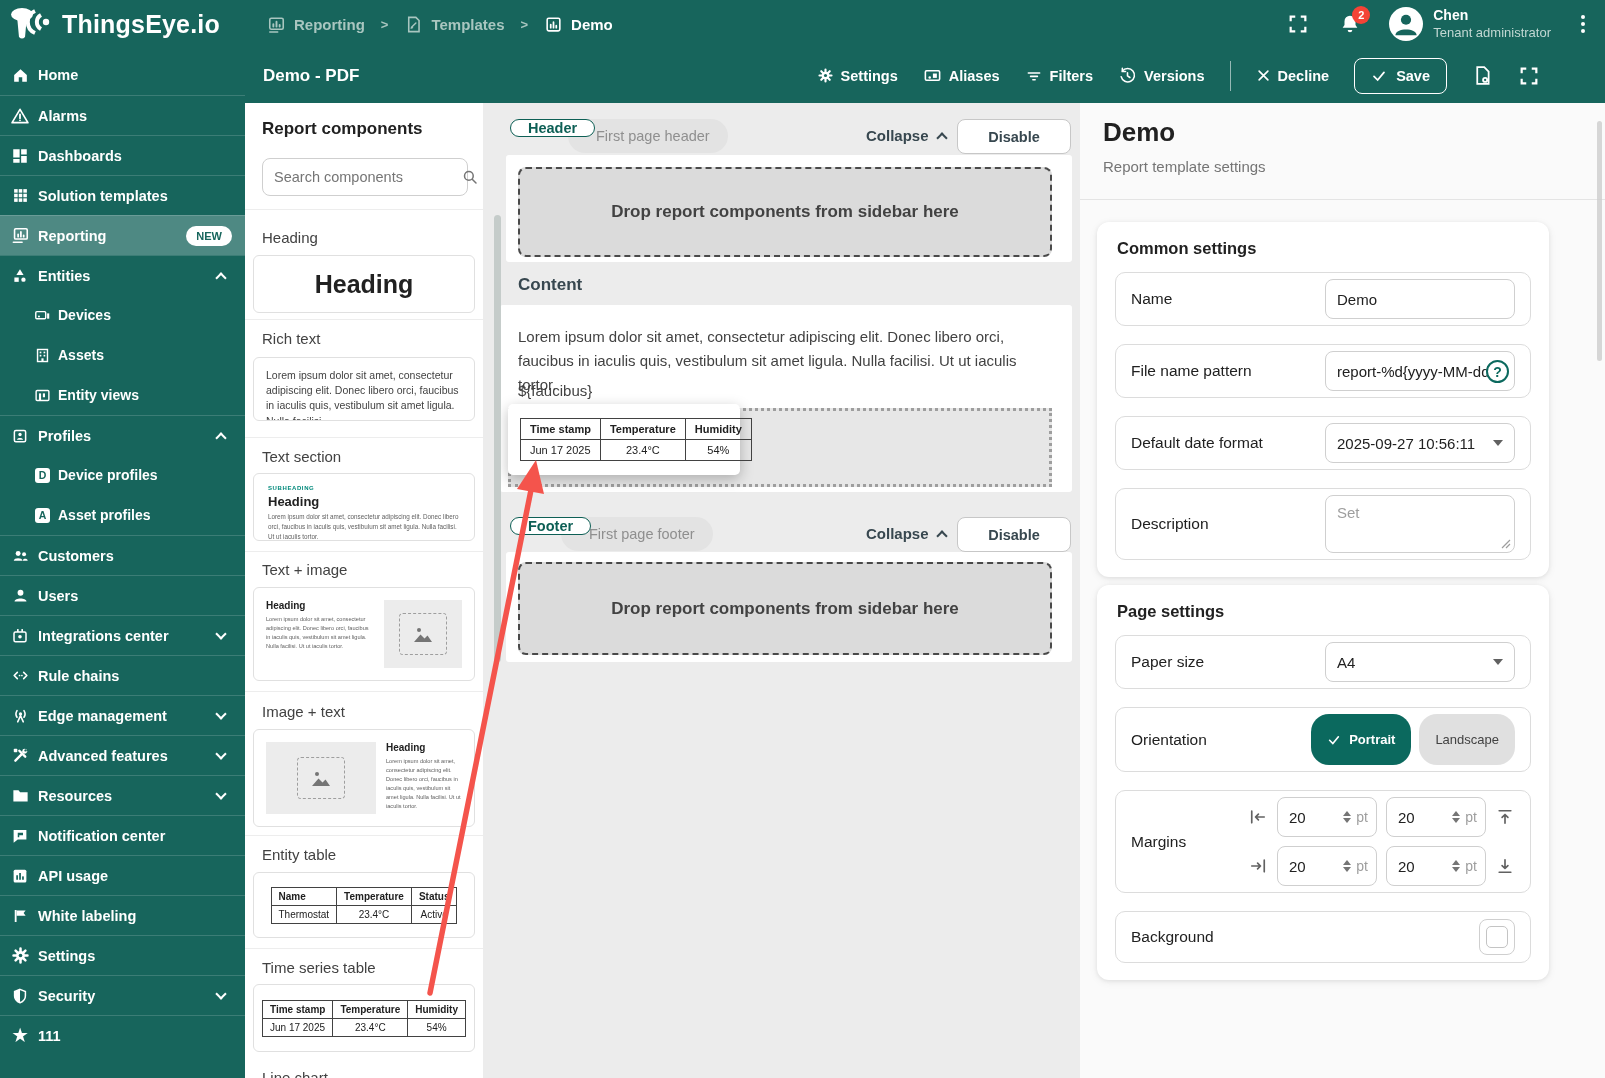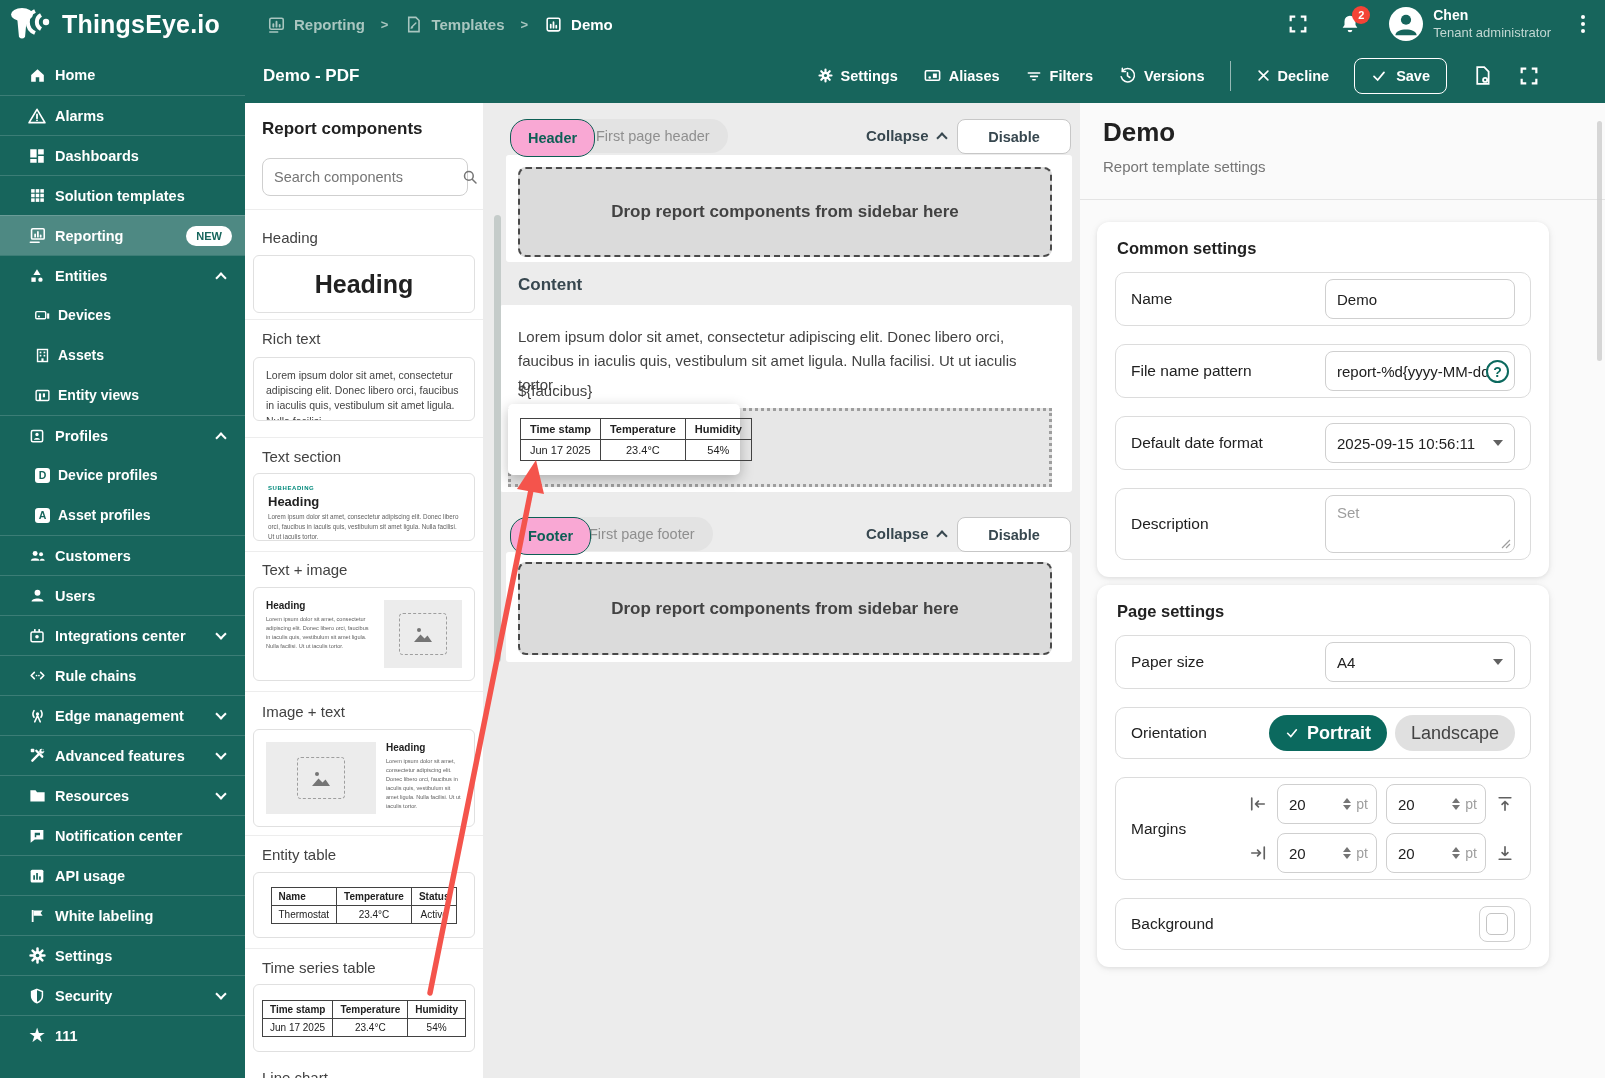--- a/index.html
+++ b/index.html
@@ -36,21 +36,21 @@
   .page-title{position:absolute;left:18px;top:18px;font-size:17px;font-weight:bold}
   .toolgroup{position:absolute;right:65px;top:0;height:55px;display:flex;align-items:center;gap:25px}
   .tool-btn{display:flex;align-items:center;gap:7px;font-size:14.5px;font-weight:bold;cursor:pointer;white-space:nowrap}
   .tool-sep{width:1px;height:30px;background:rgba(255,255,255,.55)}
   .save-btn{border:1px solid #fff;border-radius:8px;height:36px;padding:0 16px;display:flex;
             align-items:center;gap:9px;font-weight:bold;font-size:14.5px;cursor:pointer}
 
   
   .sidebar{position:absolute;left:0;top:48px;width:245px;bottom:0;background:#17655c;
            padding-top:7px;z-index:28;overflow:hidden}
-  .nav-item{height:40px;display:flex;align-items:center;color:#fff;padding-left:27px;position:relative;
+  .nav-item{height:40px;display:flex;align-items:center;color:#fff;padding-left:10px;position:relative;
             font-size:14.5px;font-weight:bold;cursor:pointer}
   .nav-item.bt{border-top:1px solid rgba(255,255,255,.16)}
   .nav-item.sub{padding-left:34px;font-size:14px}
   .nav-item.sel{background:rgba(255,255,255,.24)}
   .nav-icon{width:20px;height:20px;margin-right:8px;display:flex;align-items:center;justify-content:center;flex:none}
   .nav-item.sub .nav-icon{width:17px;height:17px;margin-right:7px}
   .letterbox{width:15px;height:15px;background:#fff;border-radius:3px;color:#17655c;font-size:10.5px;
              font-weight:bold;display:flex;align-items:center;justify-content:center}
   .nav-badge{position:absolute;right:13px;background:#fff;color:#17655c;font-size:11px;font-weight:bold;
              border-radius:11px;padding:4px 10px}
@@ -72,22 +72,22 @@
   .ptable{border-collapse:collapse;margin:8px auto}
   .ptable th,.ptable td{border:1px solid #424242;font-size:10px;padding:3px 7px;text-align:center;color:#212121;white-space:nowrap}
   .ptable th{font-weight:bold}
   .ptable .la{text-align:left}
   .imgbox{background:#ececec;display:flex;align-items:center;justify-content:center}
   .imgph{border:1.5px dashed #9e9e9e;border-radius:4px;width:48px;height:42px;display:flex;
          align-items:center;justify-content:center}
 
   
   .canvas{position:absolute;left:483px;top:103px;width:597px;bottom:0;background:#ececec;z-index:4}
-  .pill-sel{position:absolute;height:38px;border:1.5px solid #0d5f55;color:#0d5f55;background:#f9a8d4;
-            border-radius:17px;display:flex;align-items:center;padding:0 17px;font-size:14.5px;
+  .pill-sel{position:absolute;height:18px;border:1.5px solid #0d5f55;color:#0d5f55;background:#ffffff;
+            border-radius:17px;display:flex;align-items:flex-end;padding:0 17px;font-size:14.5px;
             font-weight:bold;z-index:3;cursor:pointer}
   .pill-gray{position:absolute;height:34px;background:#e3e3e3;color:#8f8f8f;border-radius:17px;
              display:flex;align-items:center;padding:0 18px 0 28px;font-size:14.5px;z-index:2;cursor:pointer}
   .collapse{position:absolute;display:flex;align-items:center;gap:9px;font-size:15px;font-weight:bold;
             color:#37474f;cursor:pointer}
   .chev-d{width:8px;height:8px;border-right:2px solid #37474f;border-bottom:2px solid #37474f;
           transform:rotate(-135deg);margin-top:4px}
   .disable-btn{position:absolute;right:9px;width:114px;height:35px;background:#fff;border:1px solid #c7c7c7;
                border-radius:8px;display:flex;align-items:center;justify-content:center;font-size:14.5px;
                font-weight:bold;color:#37474f;cursor:pointer}
@@ -122,22 +122,22 @@
         padding:0 11px;font-size:15px;color:#212121;position:relative;background:#fff;cursor:pointer}
   .ctrl .val{white-space:nowrap;overflow:hidden;flex:1}
   .caret{width:0;height:0;border-left:5px solid transparent;border-right:5px solid transparent;
          border-top:6px solid #616161;margin-left:6px}
   .help-circ{position:absolute;right:5px;top:8px;width:23px;height:23px;border:2px solid #0b695e;
              border-radius:50%;color:#0b695e;font-weight:bold;font-size:14px;display:flex;
              align-items:center;justify-content:center;background:#fff;cursor:pointer}
   .ctrl.textarea{height:58px;align-items:flex-start;padding-top:8px}
   .ctrl .ph{color:#9e9e9e}
   .resize-h{position:absolute;right:3px;bottom:3px}
-  .ori-pill{height:36px;border-radius:18px;display:flex;align-items:center;gap:8px;padding:0 16px;
-            font-size:18px;font-weight:bold;cursor:pointer}
+  .ori-pill{height:51px;border-radius:18px;display:flex;align-items:center;gap:8px;padding:0 16px;
+            font-size:13px;font-weight:bold;cursor:pointer}
   .ori-pill.on{background:#0b695e;color:#fff}
   .ori-pill.off{background:#e0e0e0;color:#424242;font-weight:normal}
   .margin-grid{display:flex;flex-direction:column;gap:9px}
   .margin-row{display:flex;align-items:center;gap:9px}
   .numbox{width:100px;height:40px;border:1px solid #cfcfcf;border-radius:8px;display:flex;
           align-items:center;padding:0 8px 0 11px;font-size:15px;color:#212121;background:#fff}
   .numbox .nv{flex:1}
   .spin{display:flex;flex-direction:column;gap:2px;margin-right:5px}
   .spin i{width:0;height:0;border-left:4px solid transparent;border-right:4px solid transparent;cursor:pointer}
   .spin .u{border-bottom:5px solid #757575}
@@ -789,21 +789,21 @@
         <span class="frow-label">File name pattern</span>
         <div class="ctrl">
           <span class="val" style="padding-right:24px">report-%d{yyyy-MM-dd</span>
           <span class="help-circ">?</span>
         </div>
       </div>
 
       <div class="frow">
         <span class="frow-label">Default date format</span>
         <div class="ctrl">
-          <span class="val">2025-09-15 10:56:11</span>
+          <span class="val">2025-09-27 10:56:11</span>
           <span class="caret"></span>
         </div>
       </div>
 
       <div class="frow" style="min-height:70px">
         <span class="frow-label">Description</span>
         <div class="ctrl textarea">
           <span class="ph">Set</span>
           <span class="resize-h">
             <svg width="10" height="10" viewBox="0 0 10 10" stroke="#9e9e9e" stroke-width="1.2">

